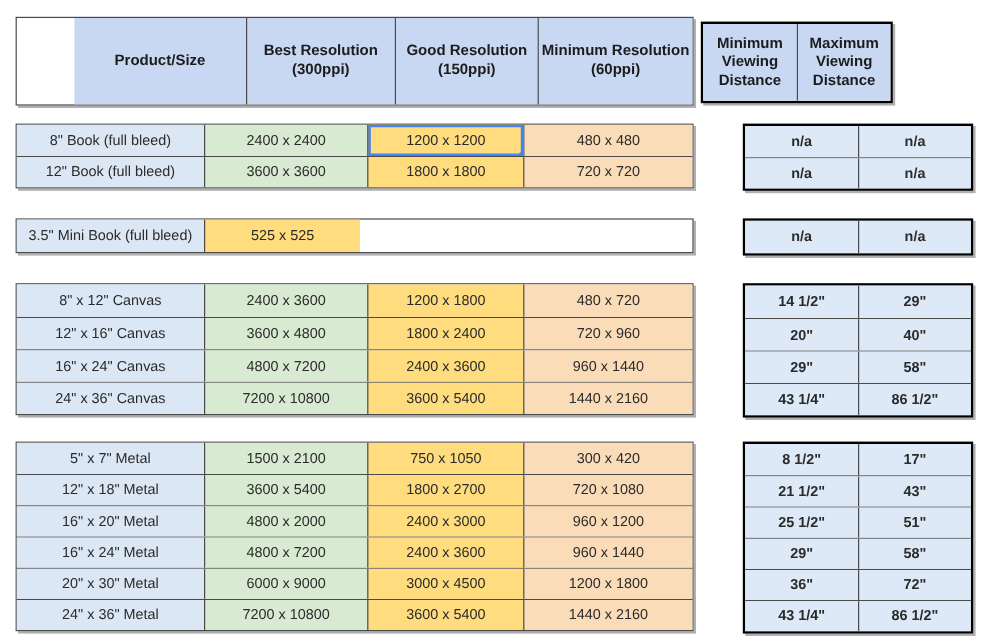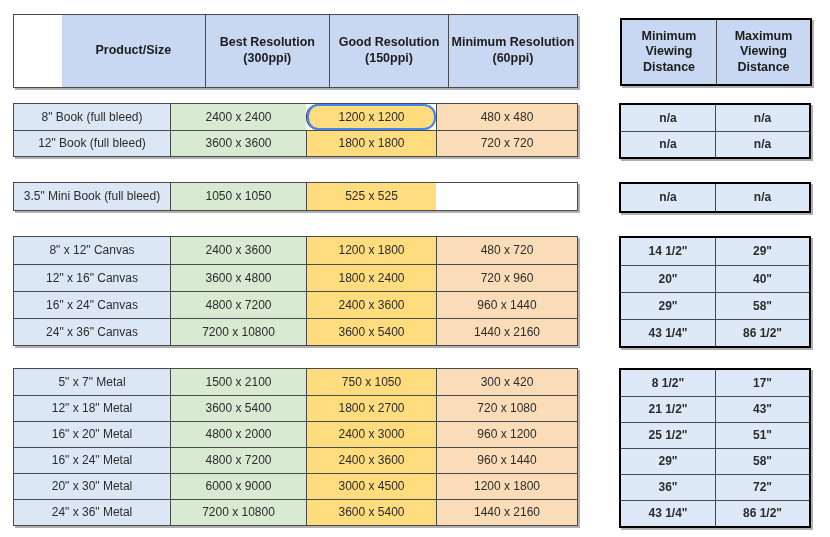--- a/index.html
+++ b/index.html
@@ -48,31 +48,30 @@
     color:#1c1c1c;
   }
 
   
   .b-mh {left:13px; top:14px;  width:565px; height:74px;padding-left:48px; --rh:72px;}
   .b-m1 {left:13px; top:103px; width:565px; --rh:26px;}
   .b-m2 {left:13px; top:182px; width:565px; --rh:27px;}
   .b-m3 {left:13px; top:236px; width:565px; --rh:27px;}
   .b-m4 {left:13px; top:368px; width:565px; --rh:26px;}
 
-  .b-dh {left:620px; top:18px;  width:192px; height:68px; --rh:64px;}
+  .b-dh {left:584px; top:18px;  width:160px; height:68px; --rh:64px;}
   .b-d1 {left:619px; top:103px; width:192px; --rh:26px;}
   .b-d2 {left:619px; top:182px; width:192px; --rh:27px;}
   .b-d3 {left:619px; top:236px; width:192px; --rh:27px;}
   .b-d4 {left:619px; top:368px; width:192px; --rh:26px;}
 
   
   .selected{
     box-shadow:inset 0 0 0 2px var(--selection-blue,#4285f4);
     z-index:4;
-    border-radius:12px;
   }
   .fill-handle{
     position:absolute;
     width:6px;height:6px;
     right:-3px;bottom:-3px;
     background:var(--selection-blue,#4285f4);
     z-index:6;
   }
 </style>
 </head>
@@ -102,21 +101,20 @@
       <div class="trow">
         <div class="cell col-product">12" Book (full bleed)</div>
         <div class="cell col-best">3600 x 3600</div>
         <div class="cell col-good">1800 x 1800</div>
         <div class="cell col-min">720 x 720</div>
       </div>
     </div>
   <div class="tblock b-m2">
       <div class="trow">
         <div class="cell col-product">3.5" Mini Book (full bleed)</div>
-        <div class="cell col-best">1050 x 1050</div>
         <div class="cell col-good">525 x 525</div>
       </div>
     </div>
   <div class="tblock b-m3">
       <div class="trow">
         <div class="cell col-product">8" x 12" Canvas</div>
         <div class="cell col-best">2400 x 3600</div>
         <div class="cell col-good">1200 x 1800</div>
         <div class="cell col-min">480 x 720</div>
       </div>

